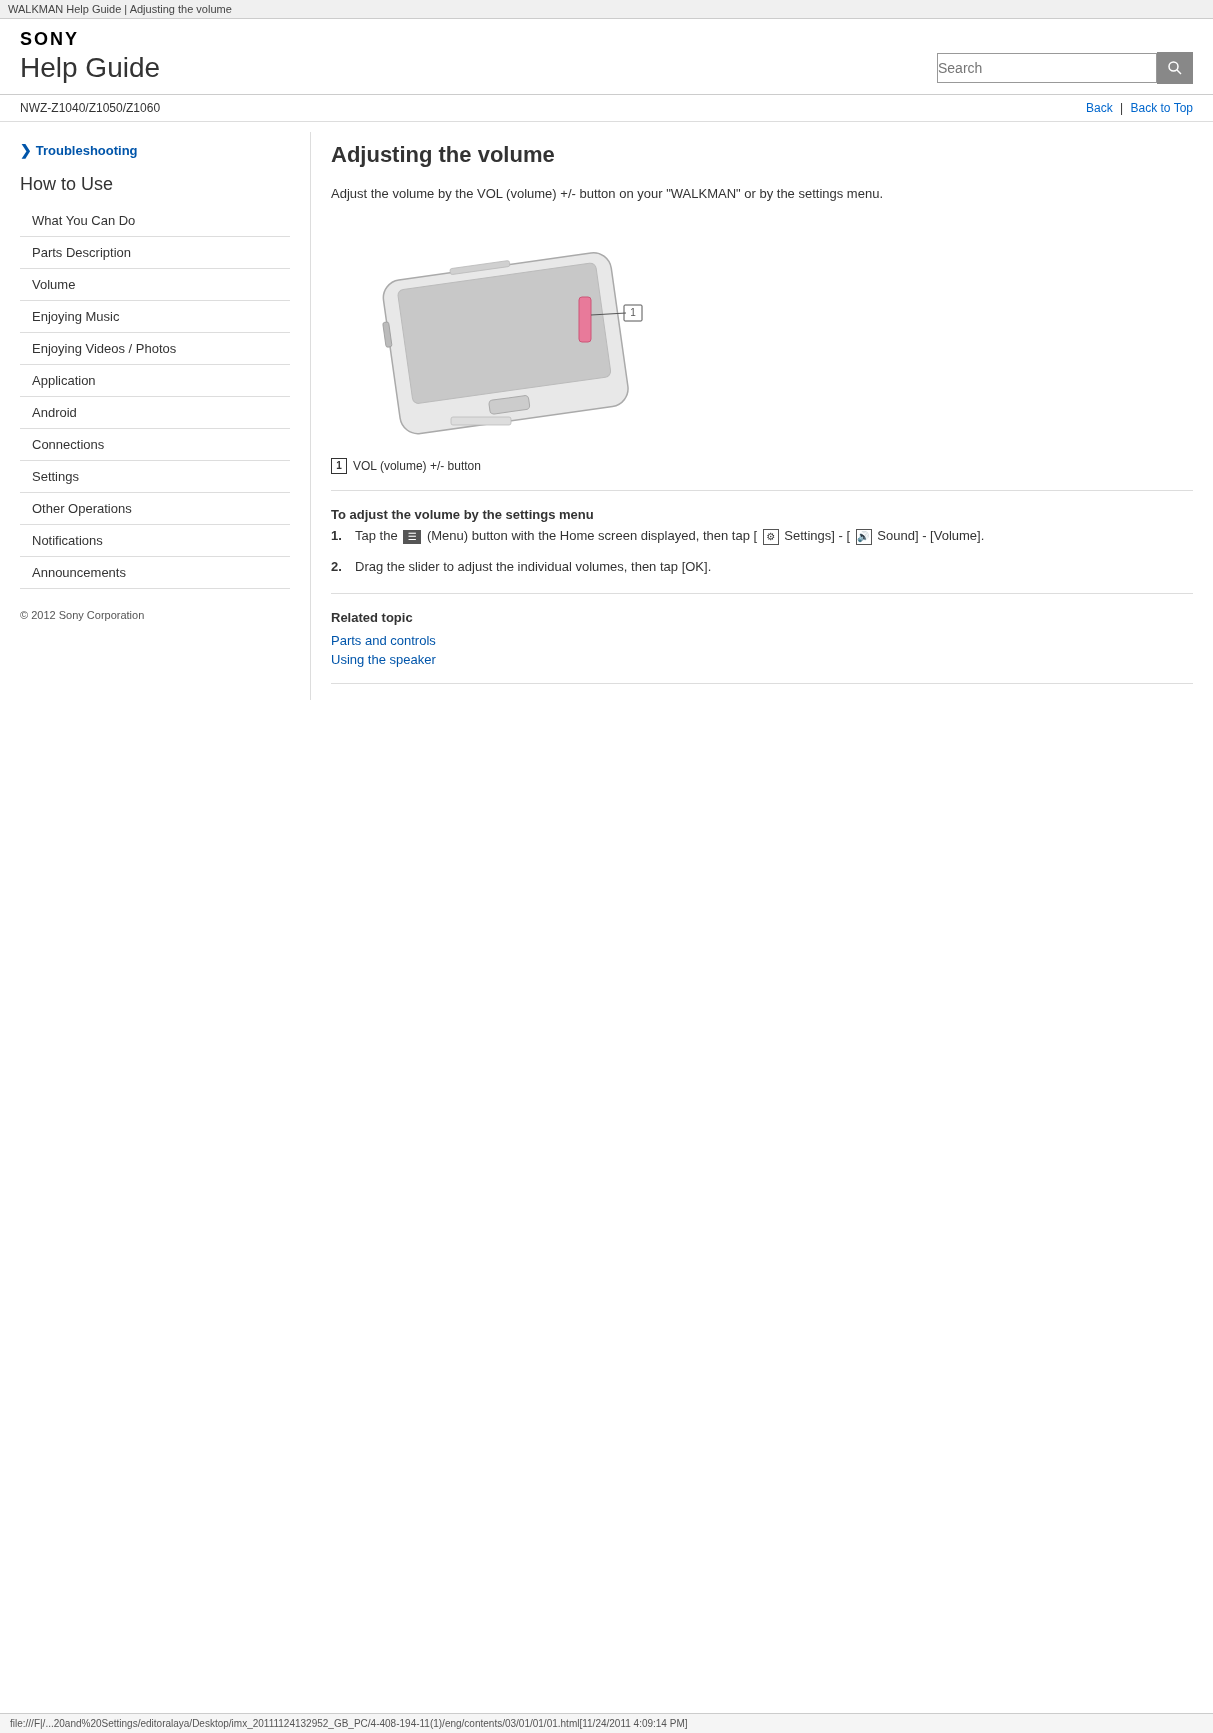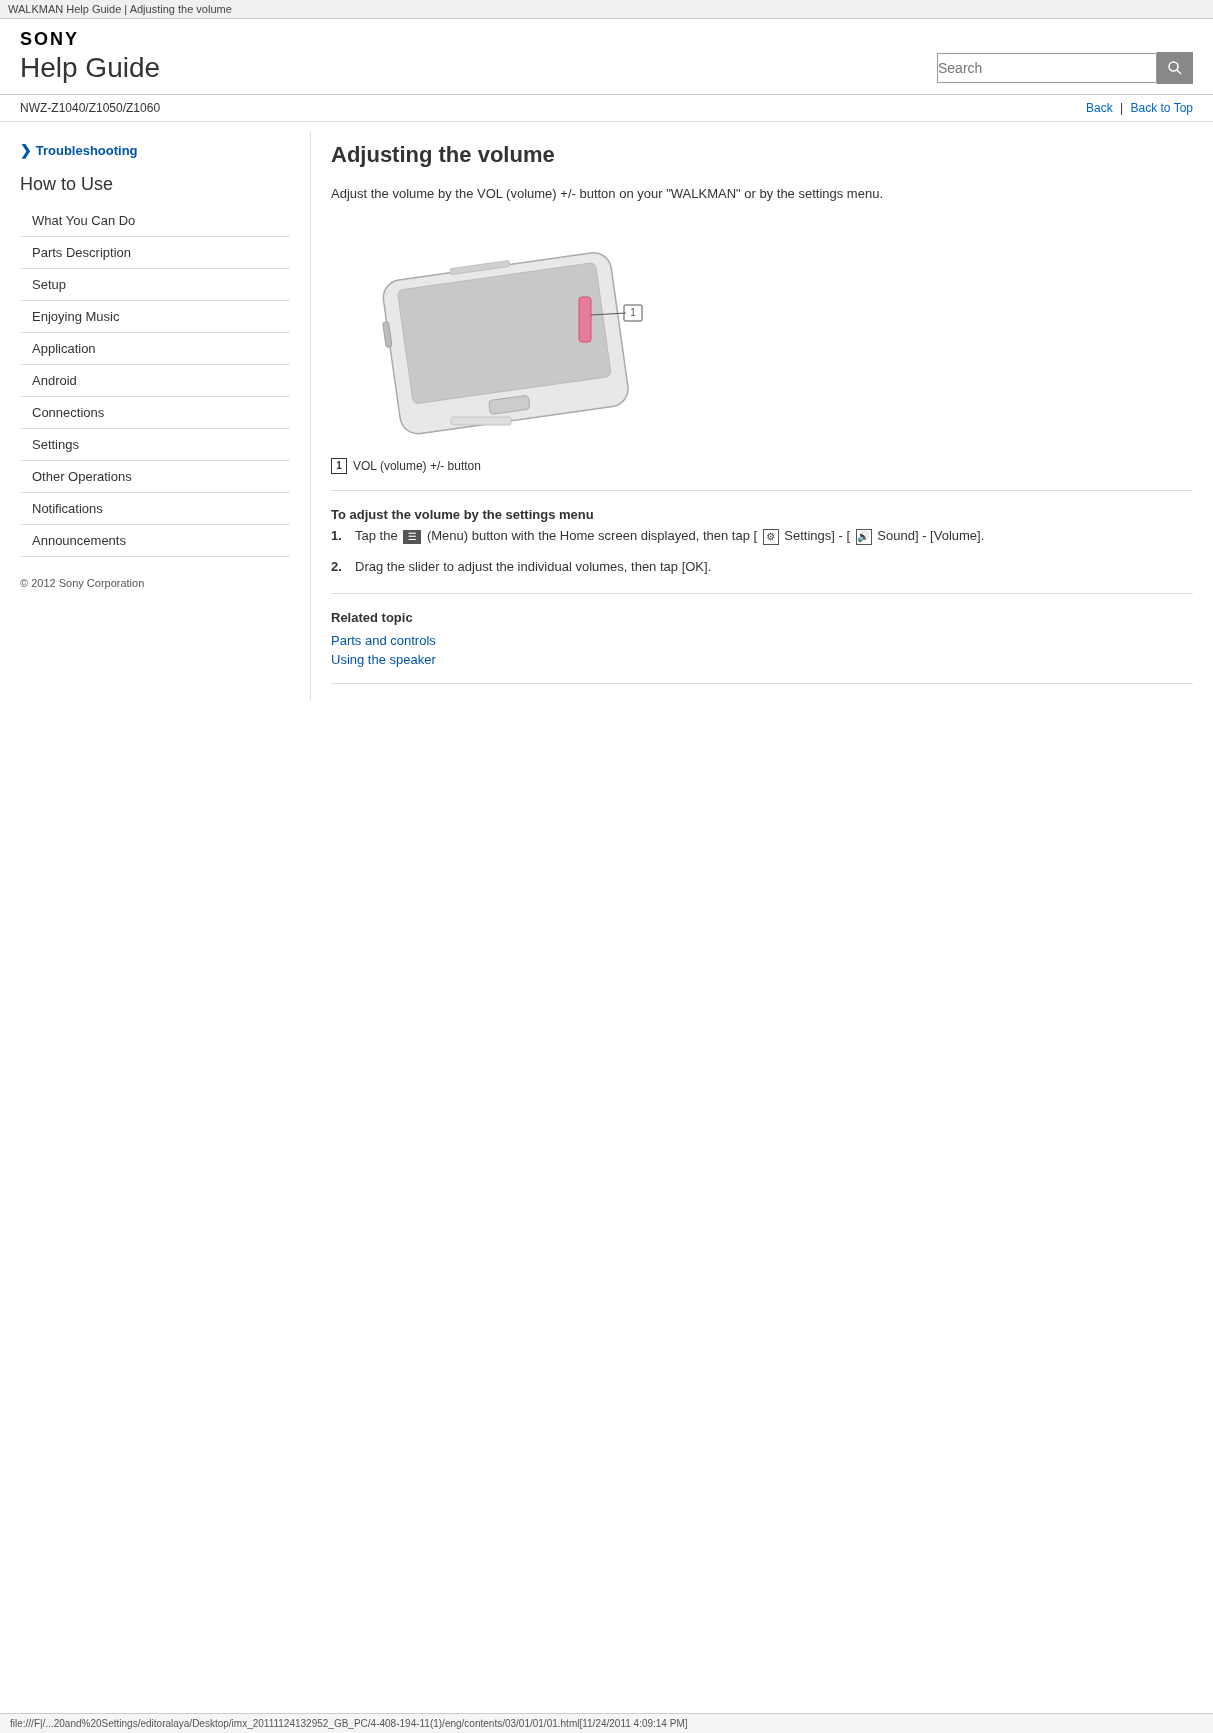--- a/index.html
+++ b/index.html
@@ -290,24 +290,27 @@
     <h2 class="sidebar-section-title">How to Use</h2>
 
     <ul class="sidebar-nav-list">
     <li>
           <a href="#">What You Can Do</a>
         </li>
         <li>
           <a href="#">Parts Description</a>
         </li>
         <li>
-          <a href="#">Setup</a>
+          <a href="#">Volume</a>
         </li>
         <li>
           <a href="#">Enjoying Music</a>
+        </li>
+        <li>
+          <a href="#">Enjoying Videos / Photos</a>
         </li>
         <li>
           <a href="#">Application</a>
         </li>
         <li>
           <a href="#">Android</a>
         </li>
         <li>
           <a href="#">Connections</a>
         </li>

